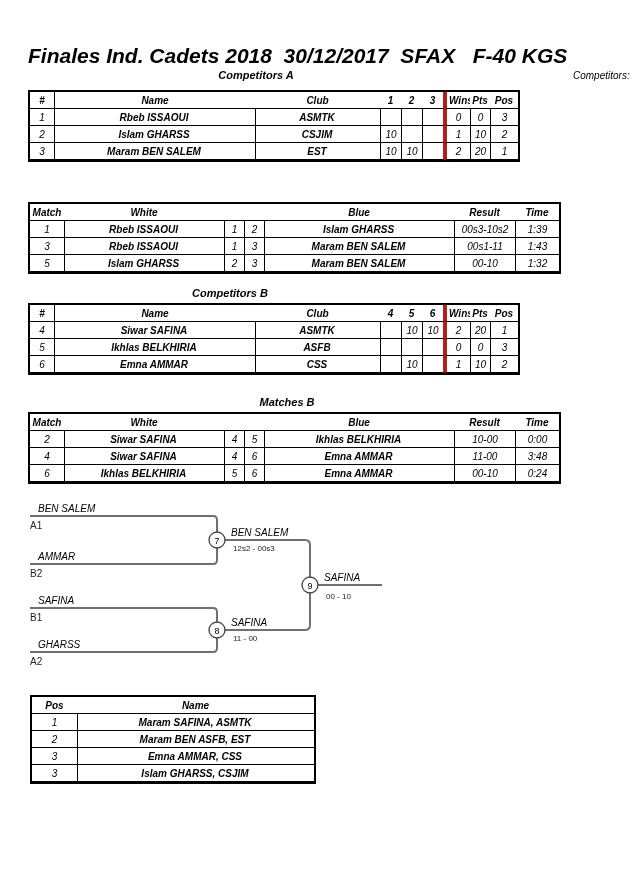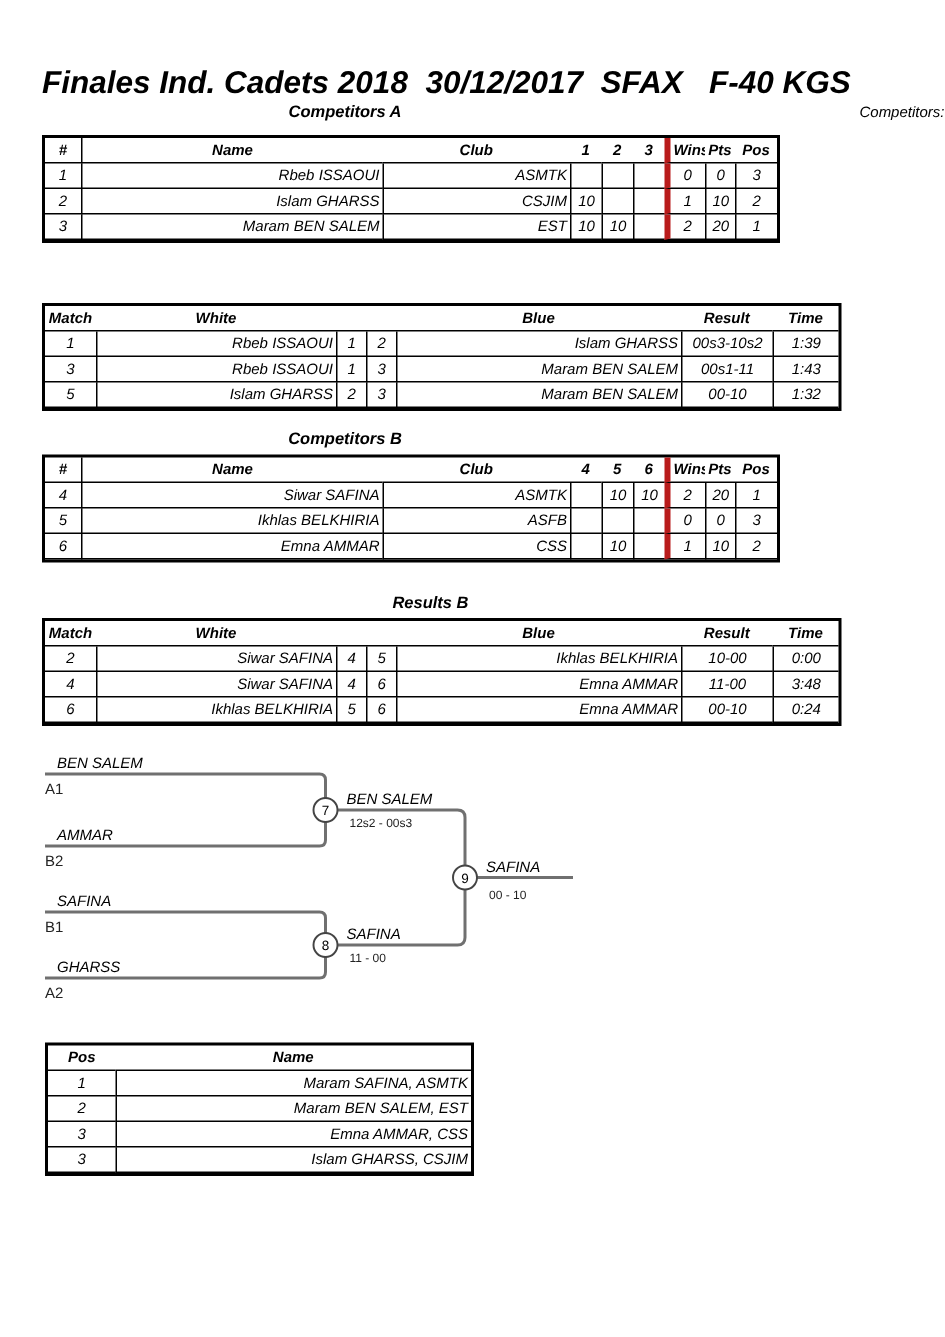--- a/index.html
+++ b/index.html
@@ -24,37 +24,37 @@
     position:absolute; border-collapse:separate; border-spacing:0;
     border:2px solid #000; table-layout:fixed; background:#fff;
   }
   .tbl td {
     height:17px; padding:0 2px; font-size:10px; font-style:italic; color:#000;
     white-space:nowrap; overflow:hidden; border-bottom:1px solid #000;
     vertical-align:middle;
   }
   .tbl tr.hdr td { font-weight:bold; }
   .tbl td.c { text-align:center; }
-  .tbl td.l { text-align:right; padding-left:0; }
+  .tbl td.l { text-align:center; padding-left:0;font-weight:bold; }
   .tbl td.bl { border-left:1px solid #000; }
   .tbl td.blk { border-left:4px solid #b91c1c; }
 
   svg text { font-family:"Liberation Sans", sans-serif; }
   .bk-name { font-size:10px; font-style:italic; fill:#000; }
   .bk-seed { font-size:10px; fill:#222; }
   .bk-score { font-size:8px; fill:#222; }
   .bk-node { font-size:9px; fill:#000; text-anchor:middle; }
 </style>
 </head>
 <body>
 
 <div id="page">
 
   <div class="doc-title">Finales Ind. Cadets 2018  30/12/2017  SFAX   F-40 KGS</div>
-  <div class="sec-title" style="left:130px; top:69px;">Competitors A</div>
+  <div class="sec-title" style="left:156px; top:69px;">Competitors A</div>
   <div class="comp-count">Competitors: 6</div>
 
   <table class="tbl" style="left:28px; top:90px; width:488px;">
     <colgroup>
         <col style="width:24px">
         <col style="width:201px">
         <col style="width:125px">
         <col style="width:21px">
         <col style="width:21px">
         <col style="width:21px">
@@ -215,21 +215,21 @@
       <td class="c bl"></td>
       <td class="c bl">10</td>
       <td class="c bl"></td>
       <td class="c blk">1</td>
       <td class="c bl">10</td>
       <td class="c bl">2</td>
     </tr>
   </tbody>
     </table>
 
-  <div class="sec-title" style="left:187px; top:396px;">Results B</div>
+  <div class="sec-title" style="left:187px; top:396px;">Matches B</div>
 
   <table class="tbl" style="left:28px; top:412px; width:529px;">
     <colgroup>
         <col style="width:34px">
         <col style="width:160px">
         <col style="width:20px">
         <col style="width:20px">
         <col style="width:190px">
         <col style="width:61px">
         <col style="width:44px">
@@ -316,21 +316,21 @@
         <tr class="hdr">
       <td class="c">Pos</td>
       <td class="c">Name</td>
     </tr>
     <tr>
       <td class="c">1</td>
       <td class="l bl">Maram SAFINA, ASMTK</td>
     </tr>
     <tr>
       <td class="c">2</td>
-      <td class="l bl">Maram BEN SALEM, EST</td>
+      <td class="l bl">Maram BEN ASFB, EST</td>
     </tr>
     <tr>
       <td class="c">3</td>
       <td class="l bl">Emna AMMAR, CSS</td>
     </tr>
     <tr>
       <td class="c">3</td>
       <td class="l bl">Islam GHARSS, CSJIM</td>
     </tr>
   </tbody>

